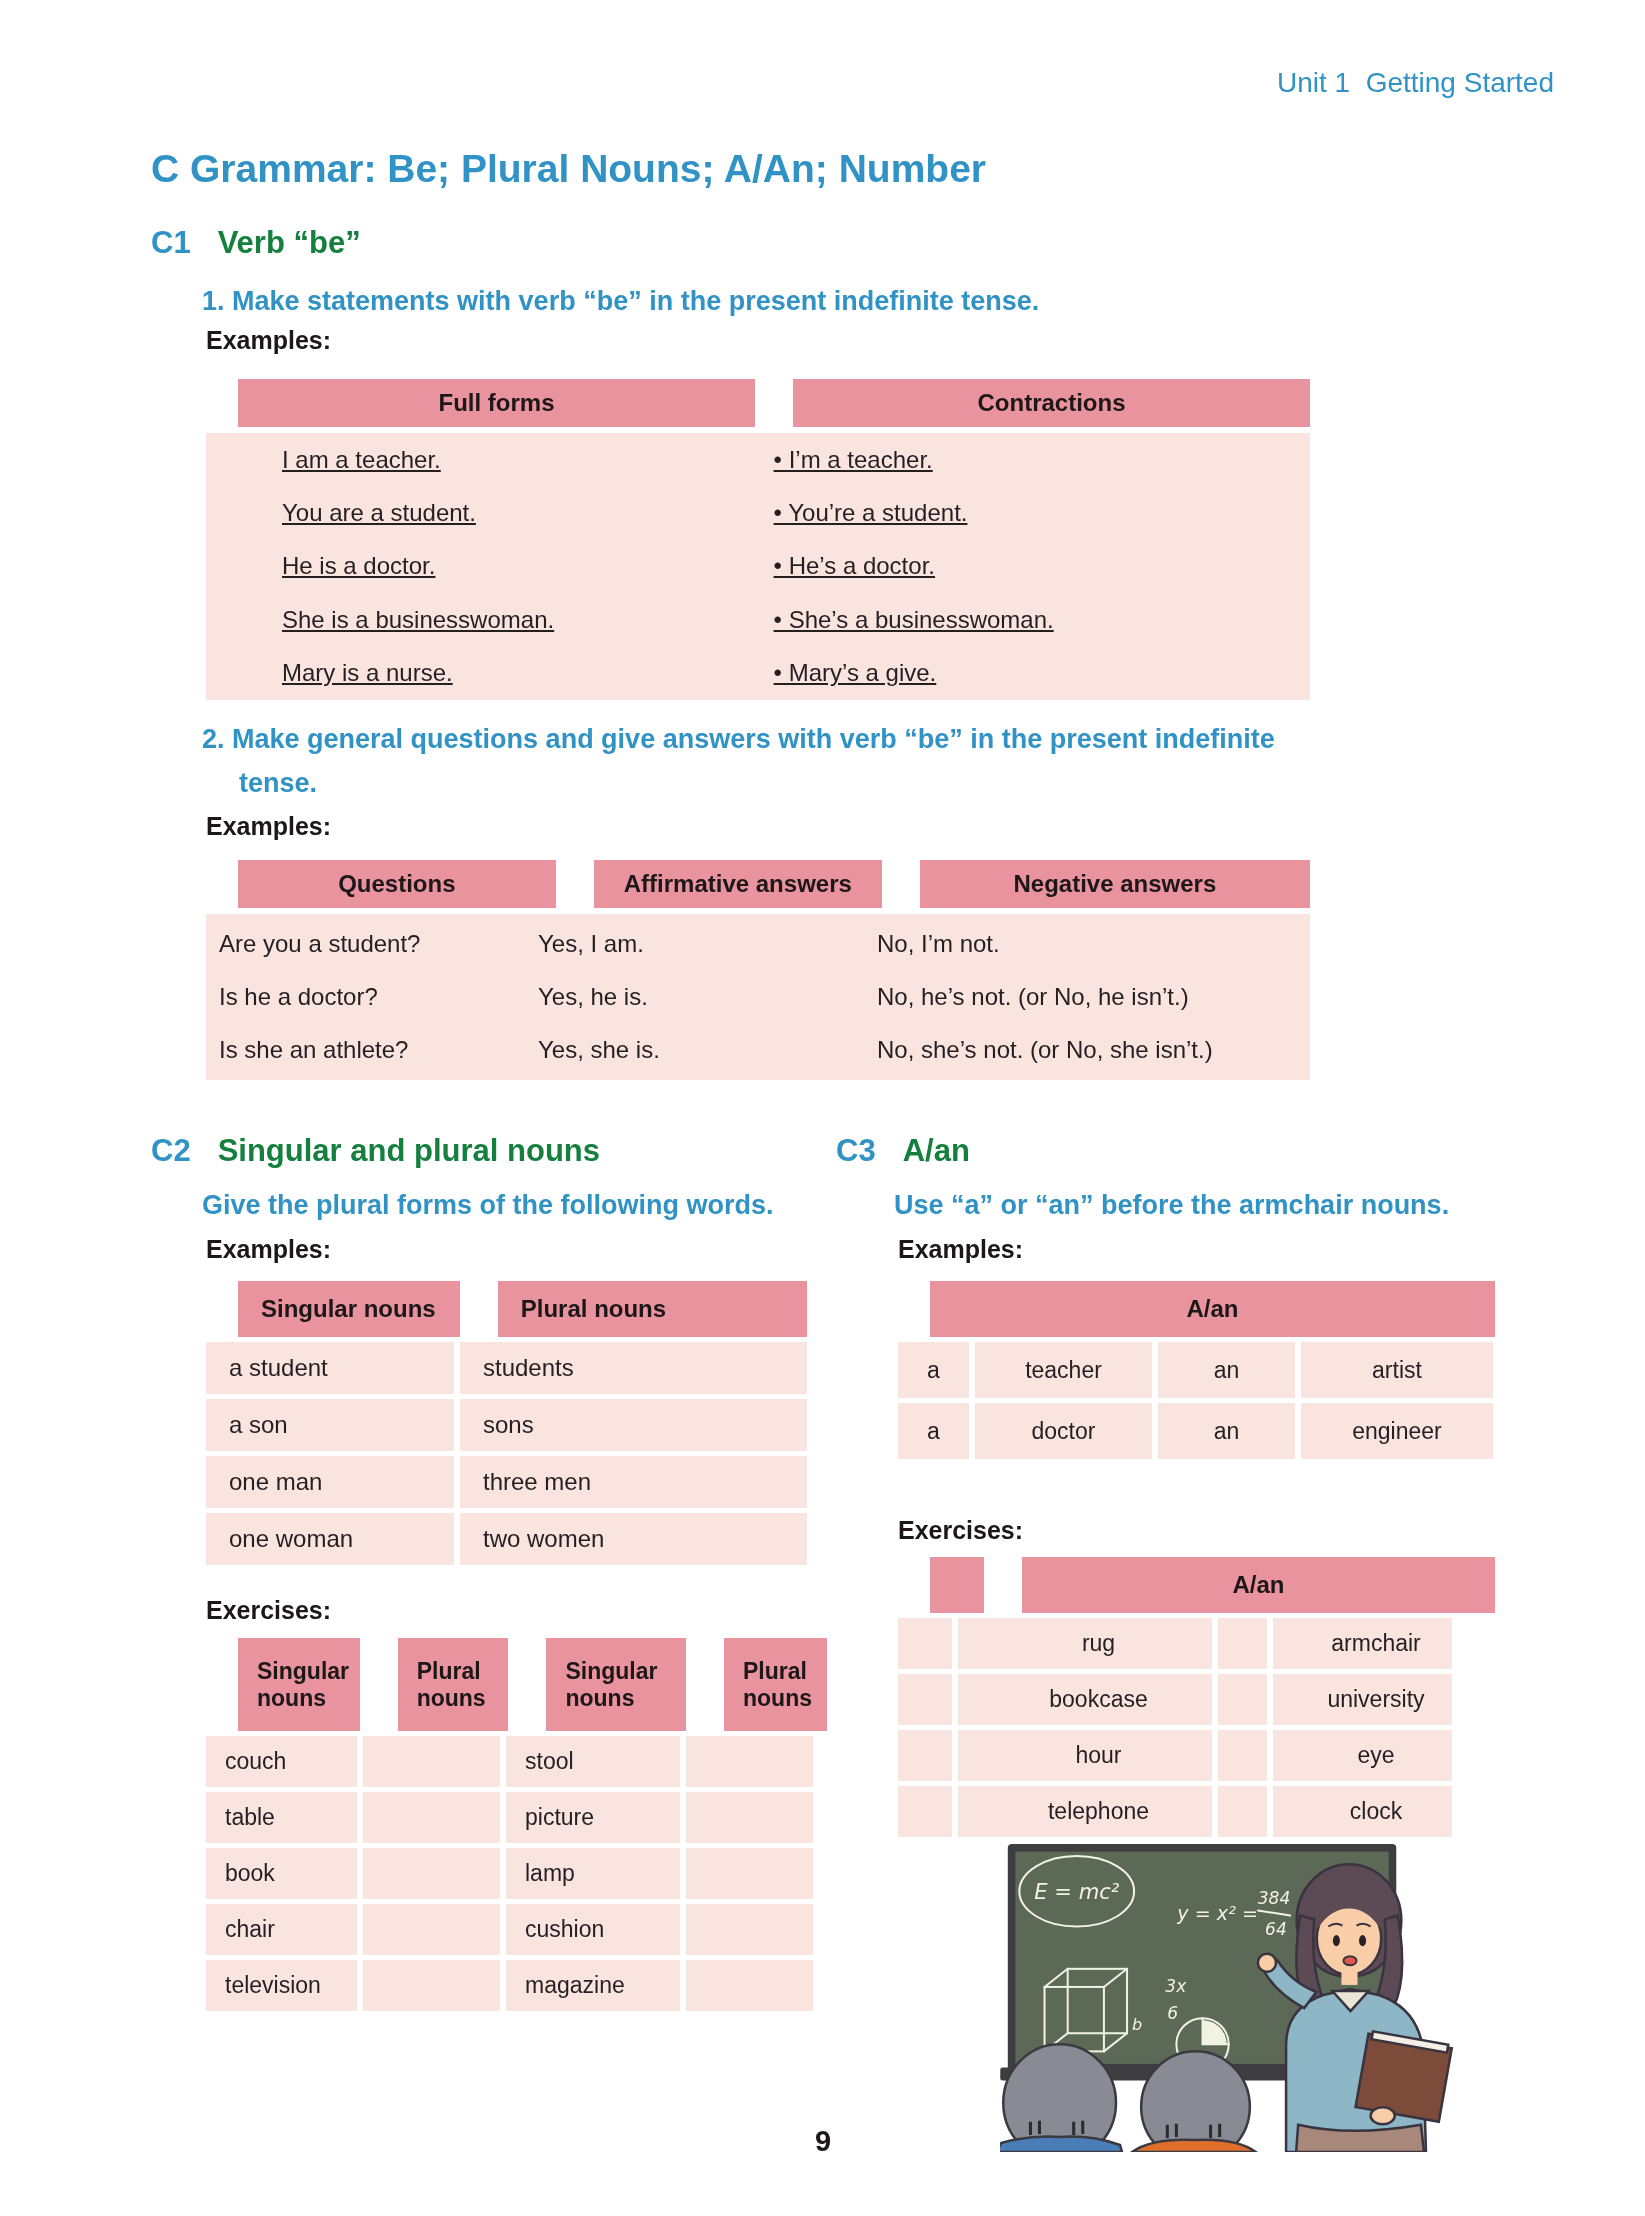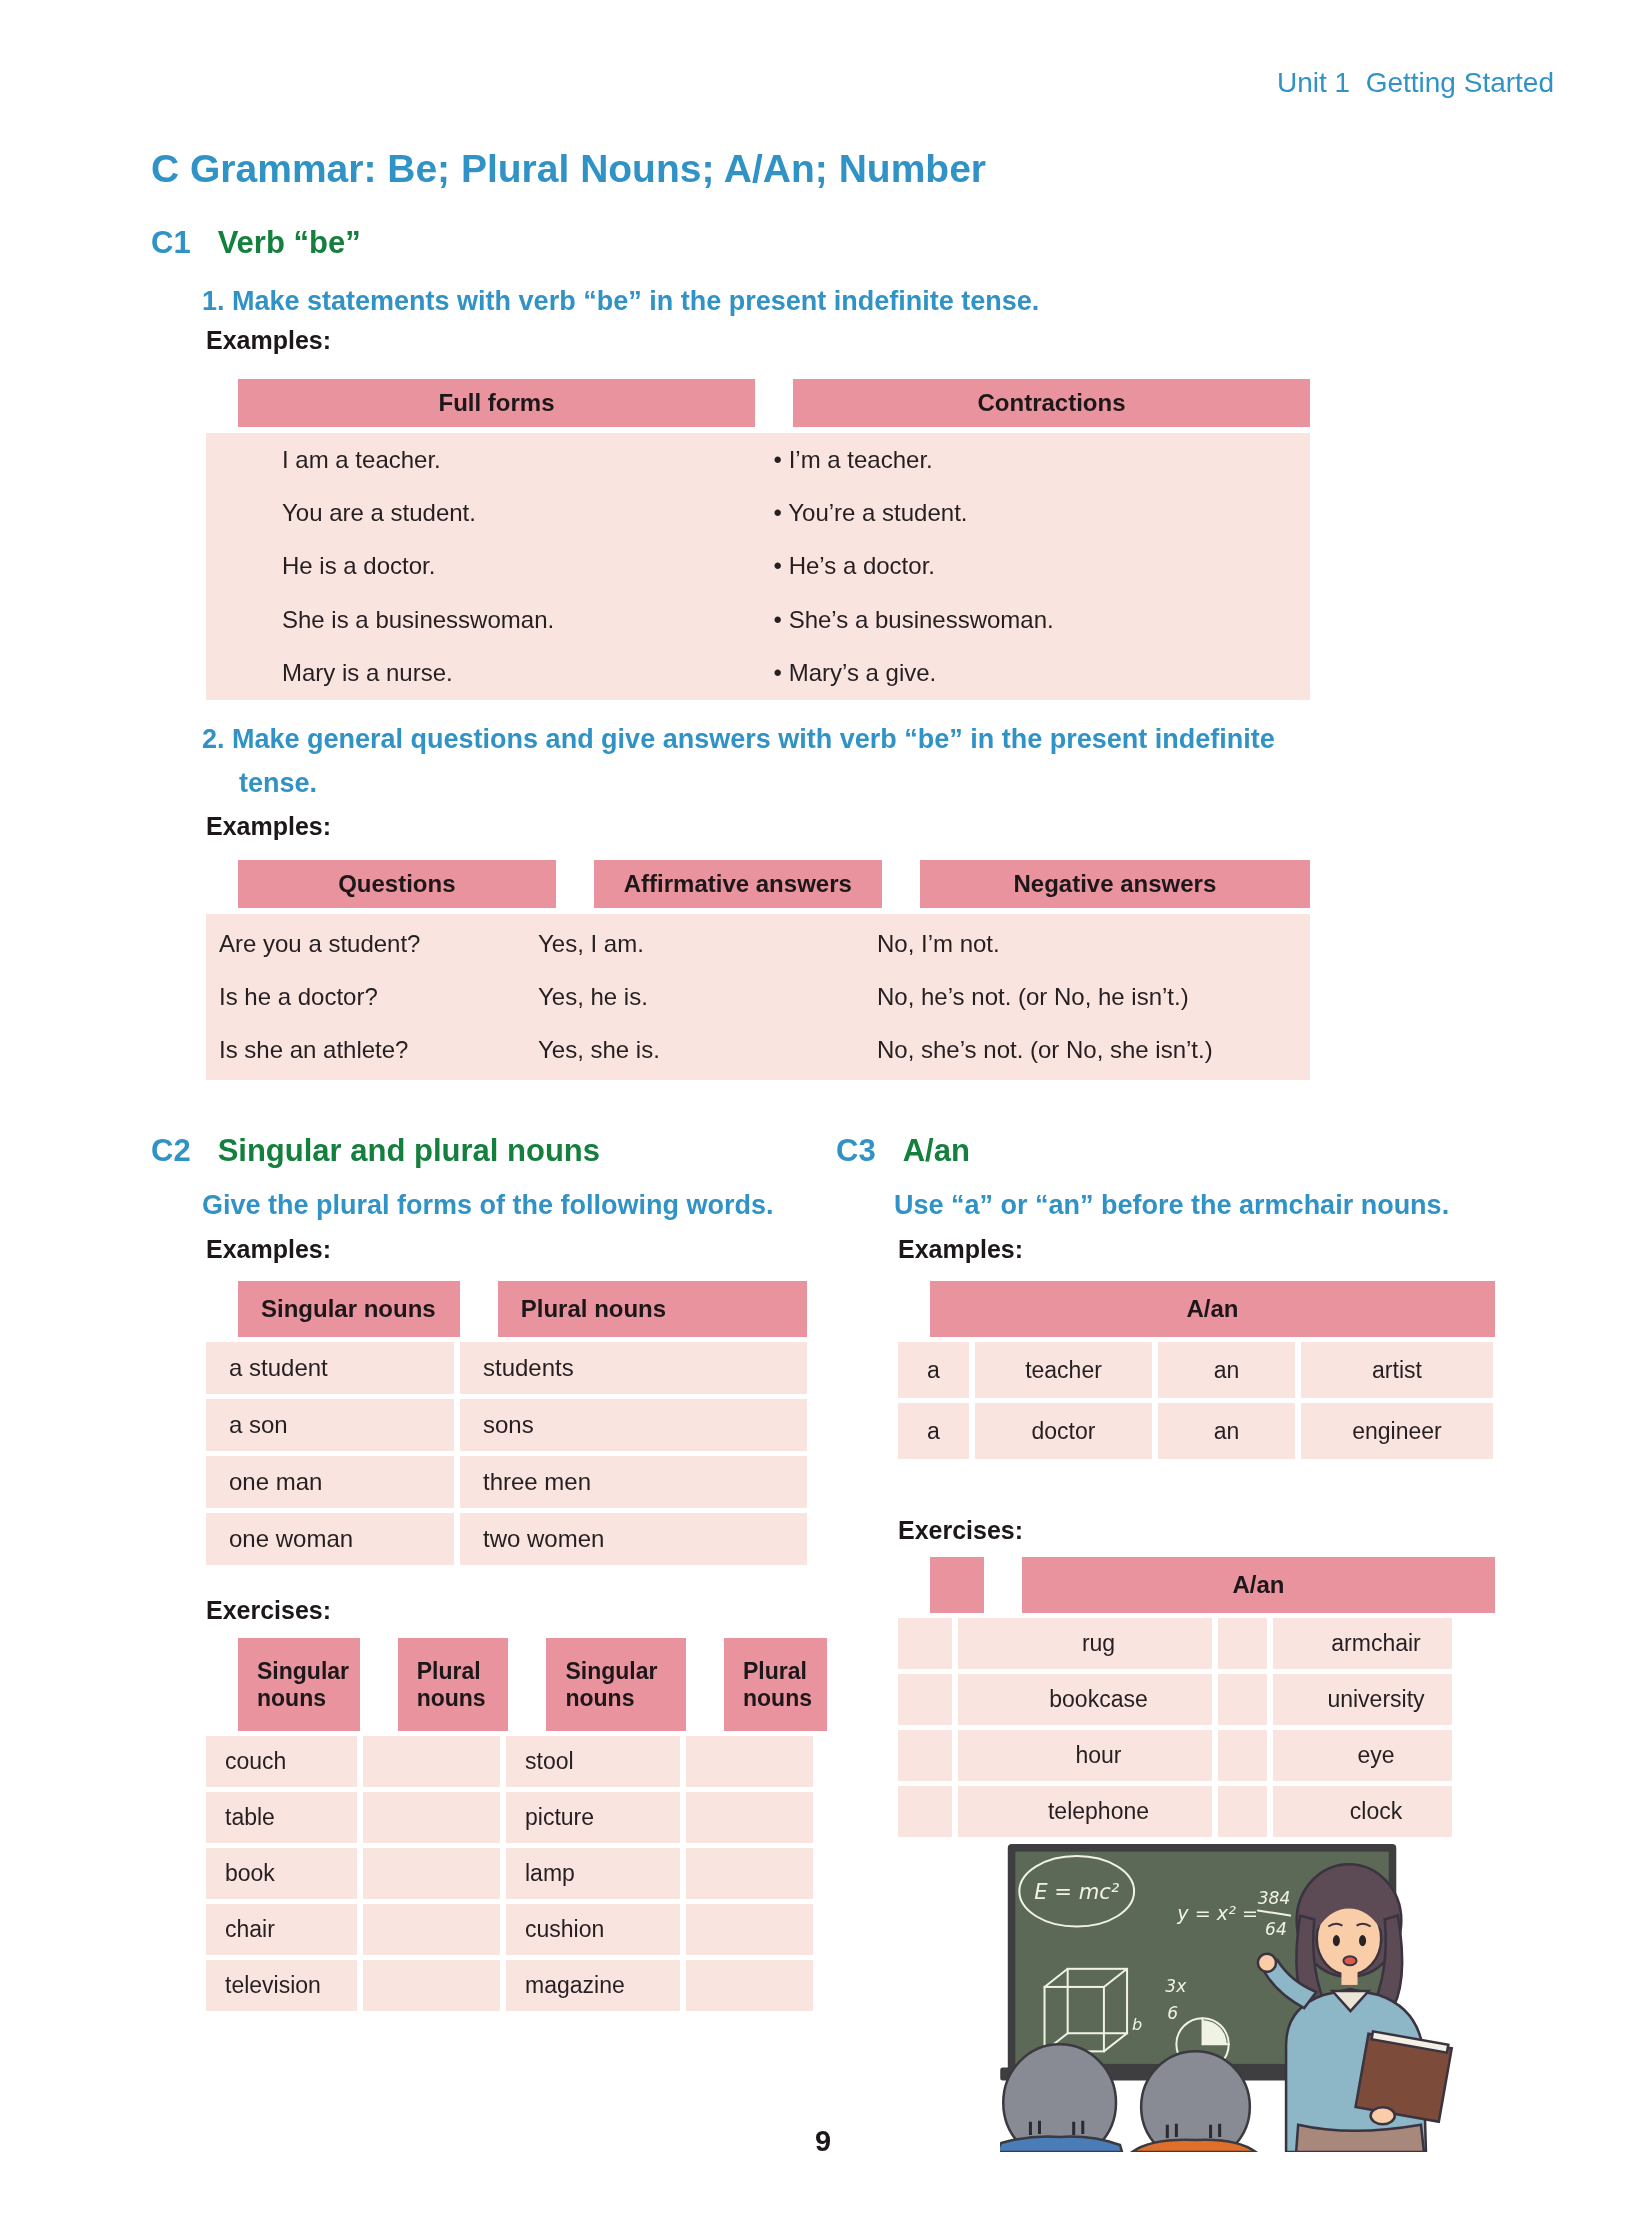--- a/index.html
+++ b/index.html
@@ -56,21 +56,21 @@
   .th.c{justify-content:center;}
   .td{
     background:var(--bp);font-size:24px;
     display:flex;align-items:center;box-sizing:border-box;
   }
   .td.c{justify-content:center;}
 
   
   .t1{top:379px;left:206px;width:1104px;}
   .t1 .th{height:48px;width:549px;}
-  .t1body{margin-top:6px;background:var(--bp);display:flex;height:267px;}
+  .t1body{margin-top:6px;background:var(--bp);display:flex;height:267px;text-decoration:underline;}
   .t1col{display:flex;flex-direction:column;justify-content:space-around;box-sizing:border-box;}
   .t1col.left{width:555px;padding-left:76px;}
   .t1col.right{width:549px;padding-left:12.6px;}
   .t1col p{margin:0;font-size:24px;}
 
   
   .t2{top:860px;left:206px;width:1104px;}
   .t2 .th{height:48px;}
   .t2 .w1{width:364px;} .t2 .w2{width:330px;} .t2 .w3{width:447px;}
   .t2body{margin-top:6px;background:var(--bp);display:flex;height:166px;padding:3px 0;box-sizing:border-box;}

